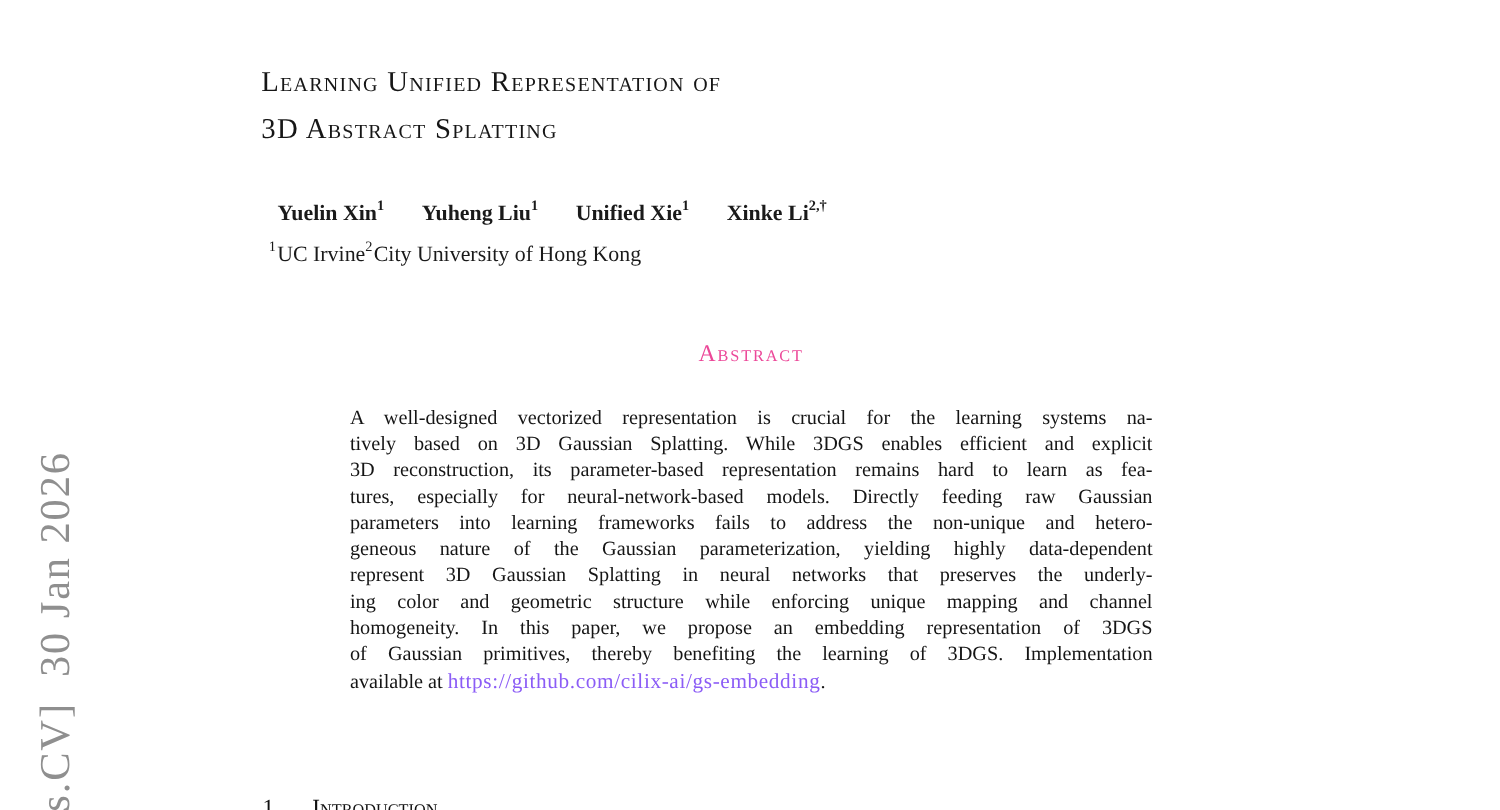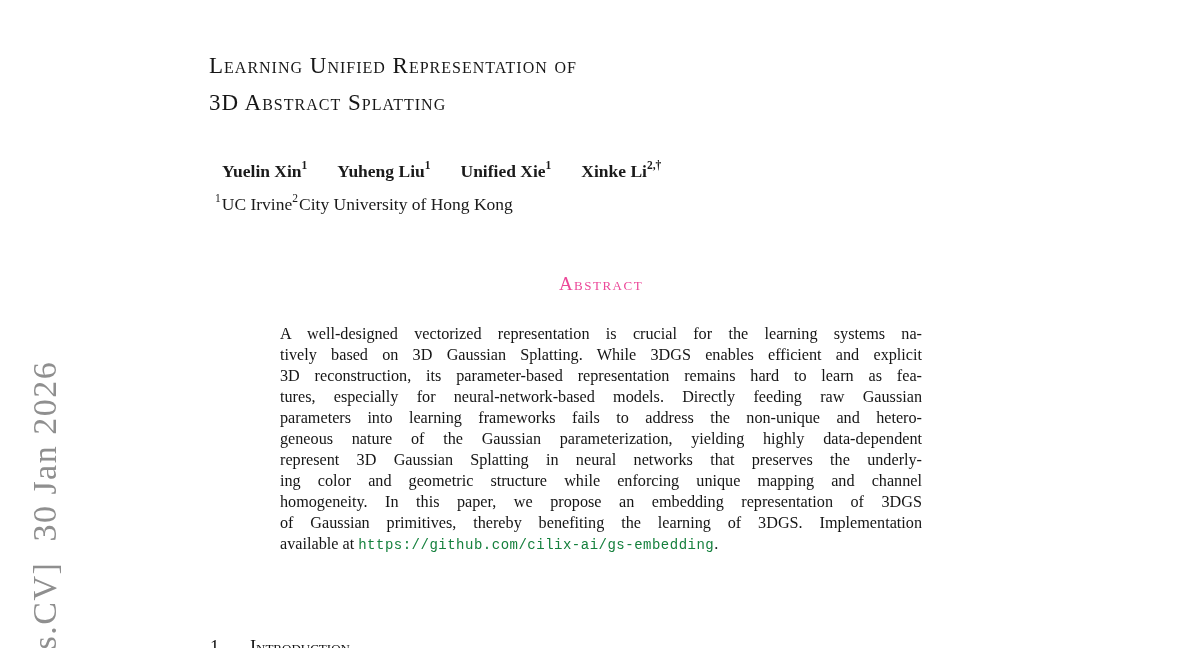--- a/index.html
+++ b/index.html
@@ -86,24 +86,24 @@
   }
   .abs-line {
     text-align: justify;
     text-align-last: justify;
     white-space: normal;
   }
   .abs-line.last {
     text-align-last: left;
   }
   .mono {
-    font-family: Liberation Mono, monospace;
-    font-size: 14px;
+    font-family: Liberation Serif, serif;
+    font-size: 17px;
     letter-spacing: 0.5px;
-    color: #15803d;
+    color: #8b5cf6;
     text-decoration: none;
   }
   .section-head {
     position: absolute;
     left: 210px;
     top: 637px;
     font-size: 18.5px;
     font-variant: small-caps;
     color: #111;
     white-space: nowrap;

